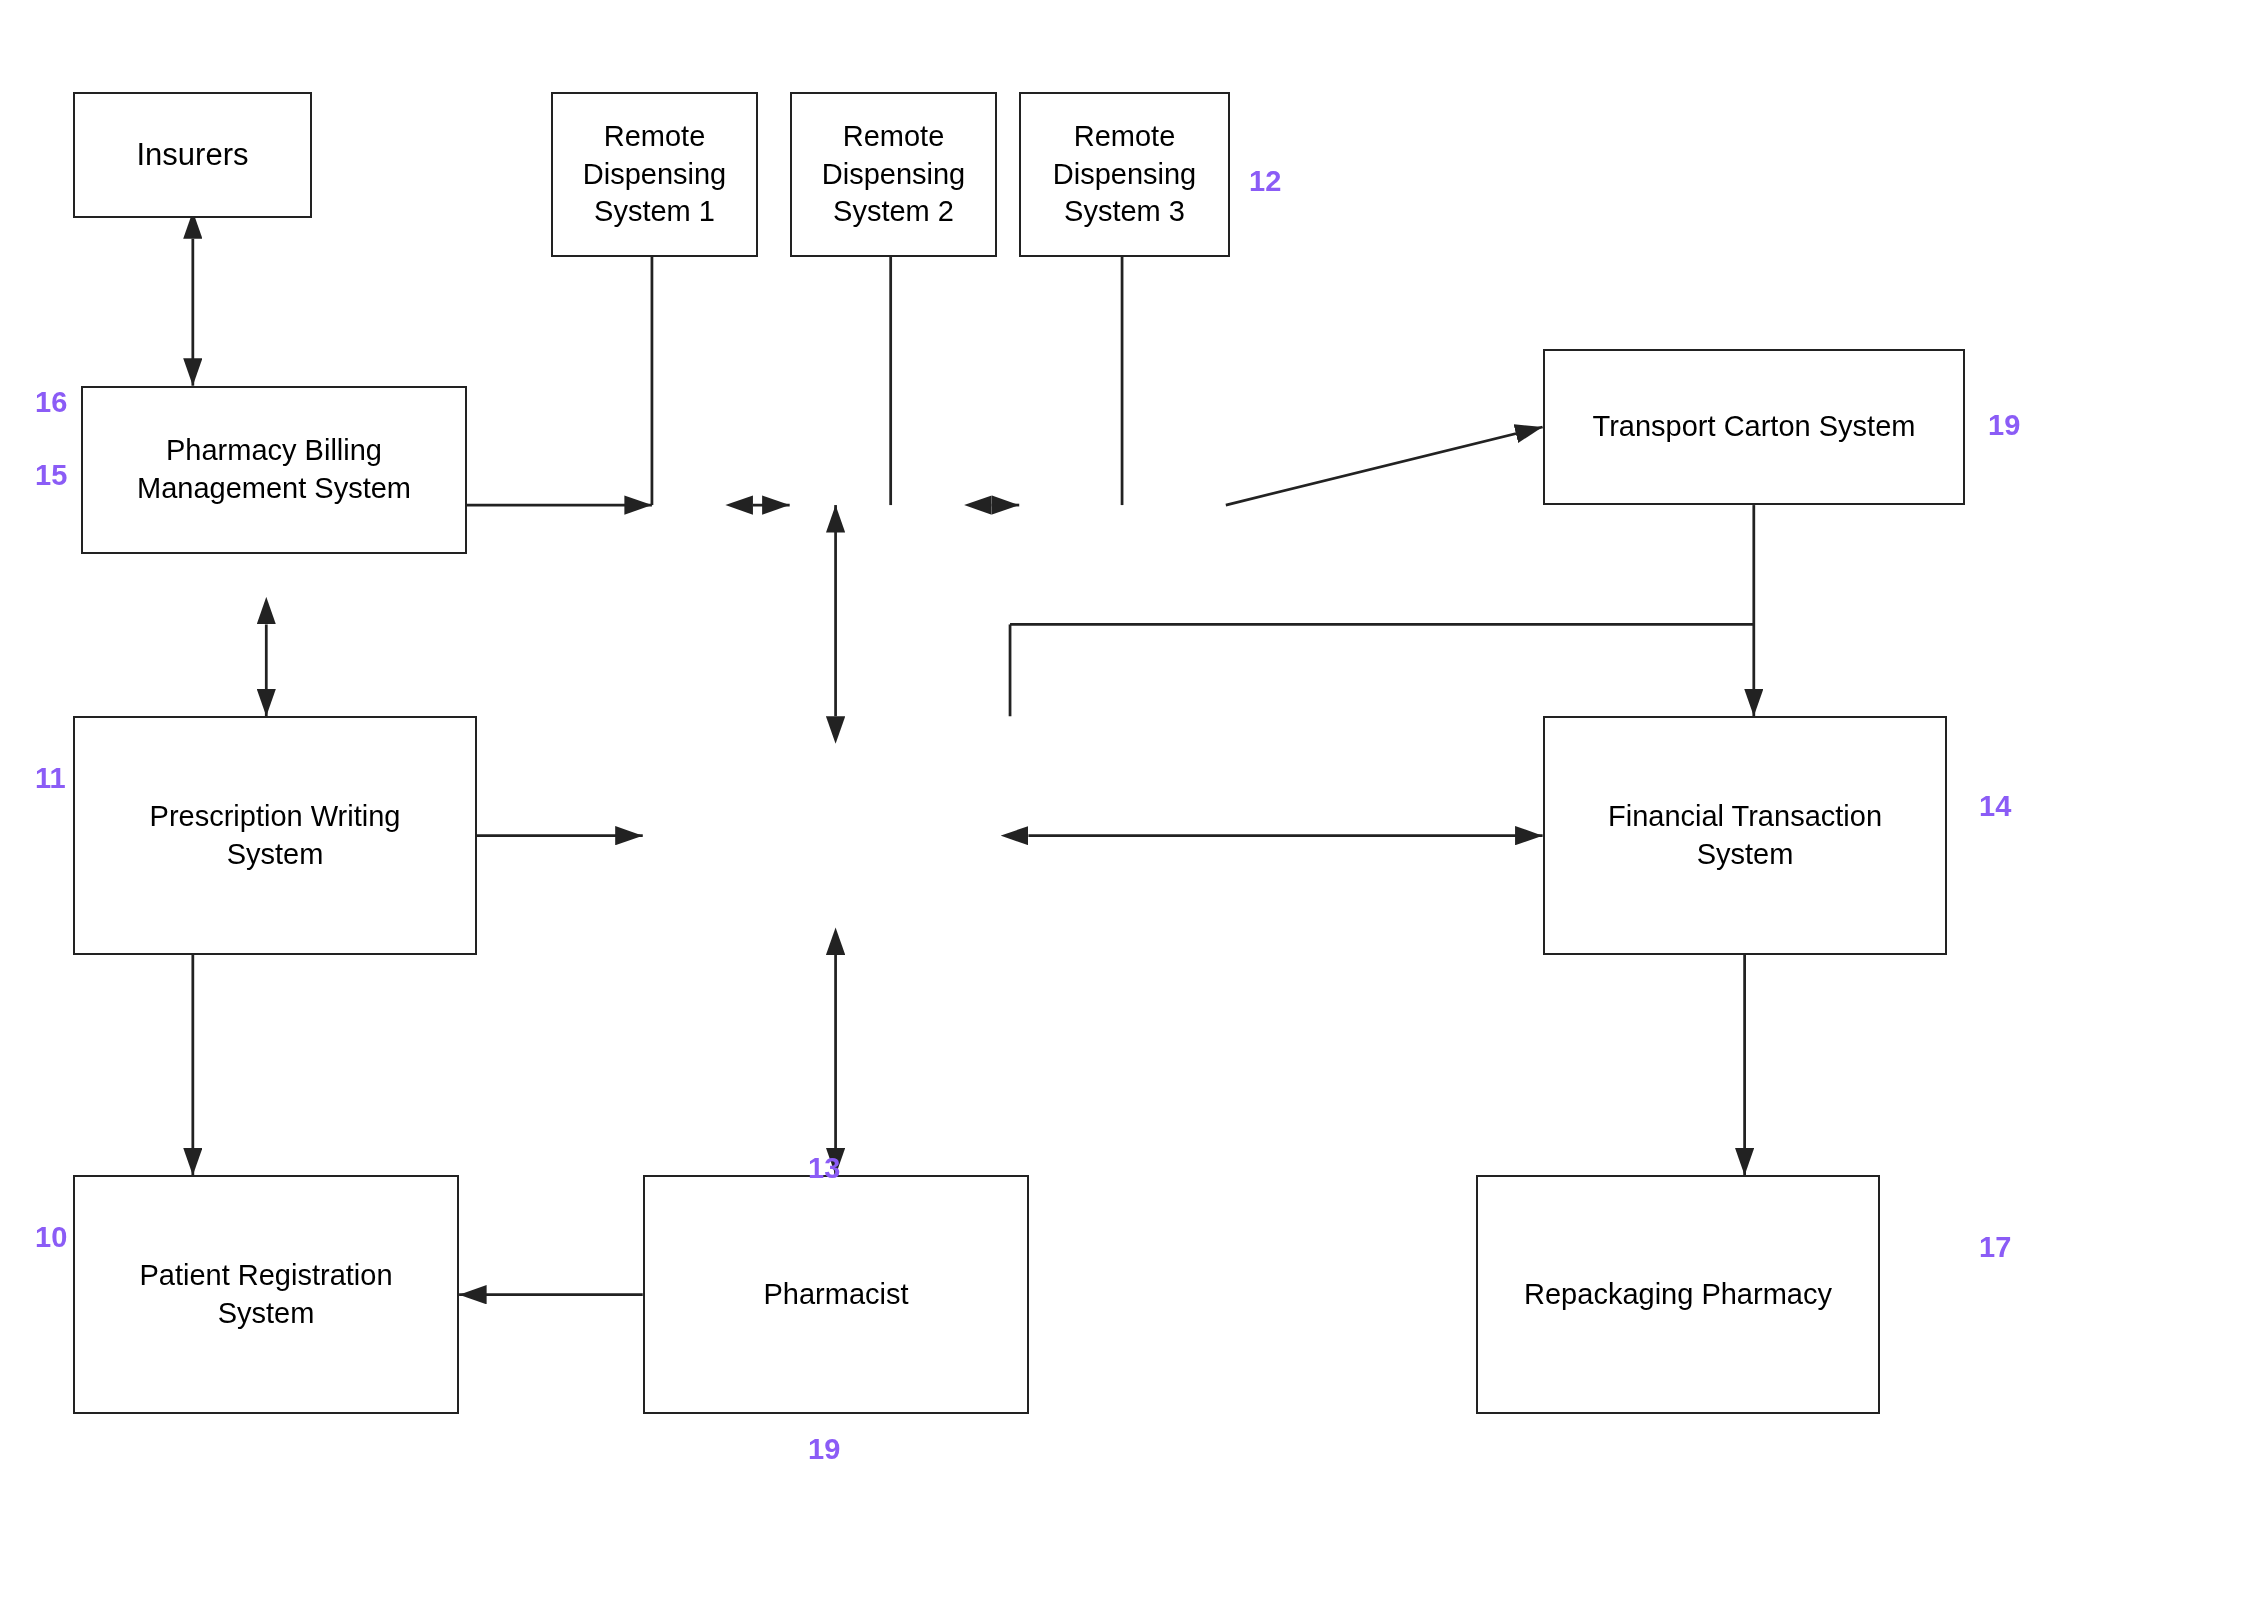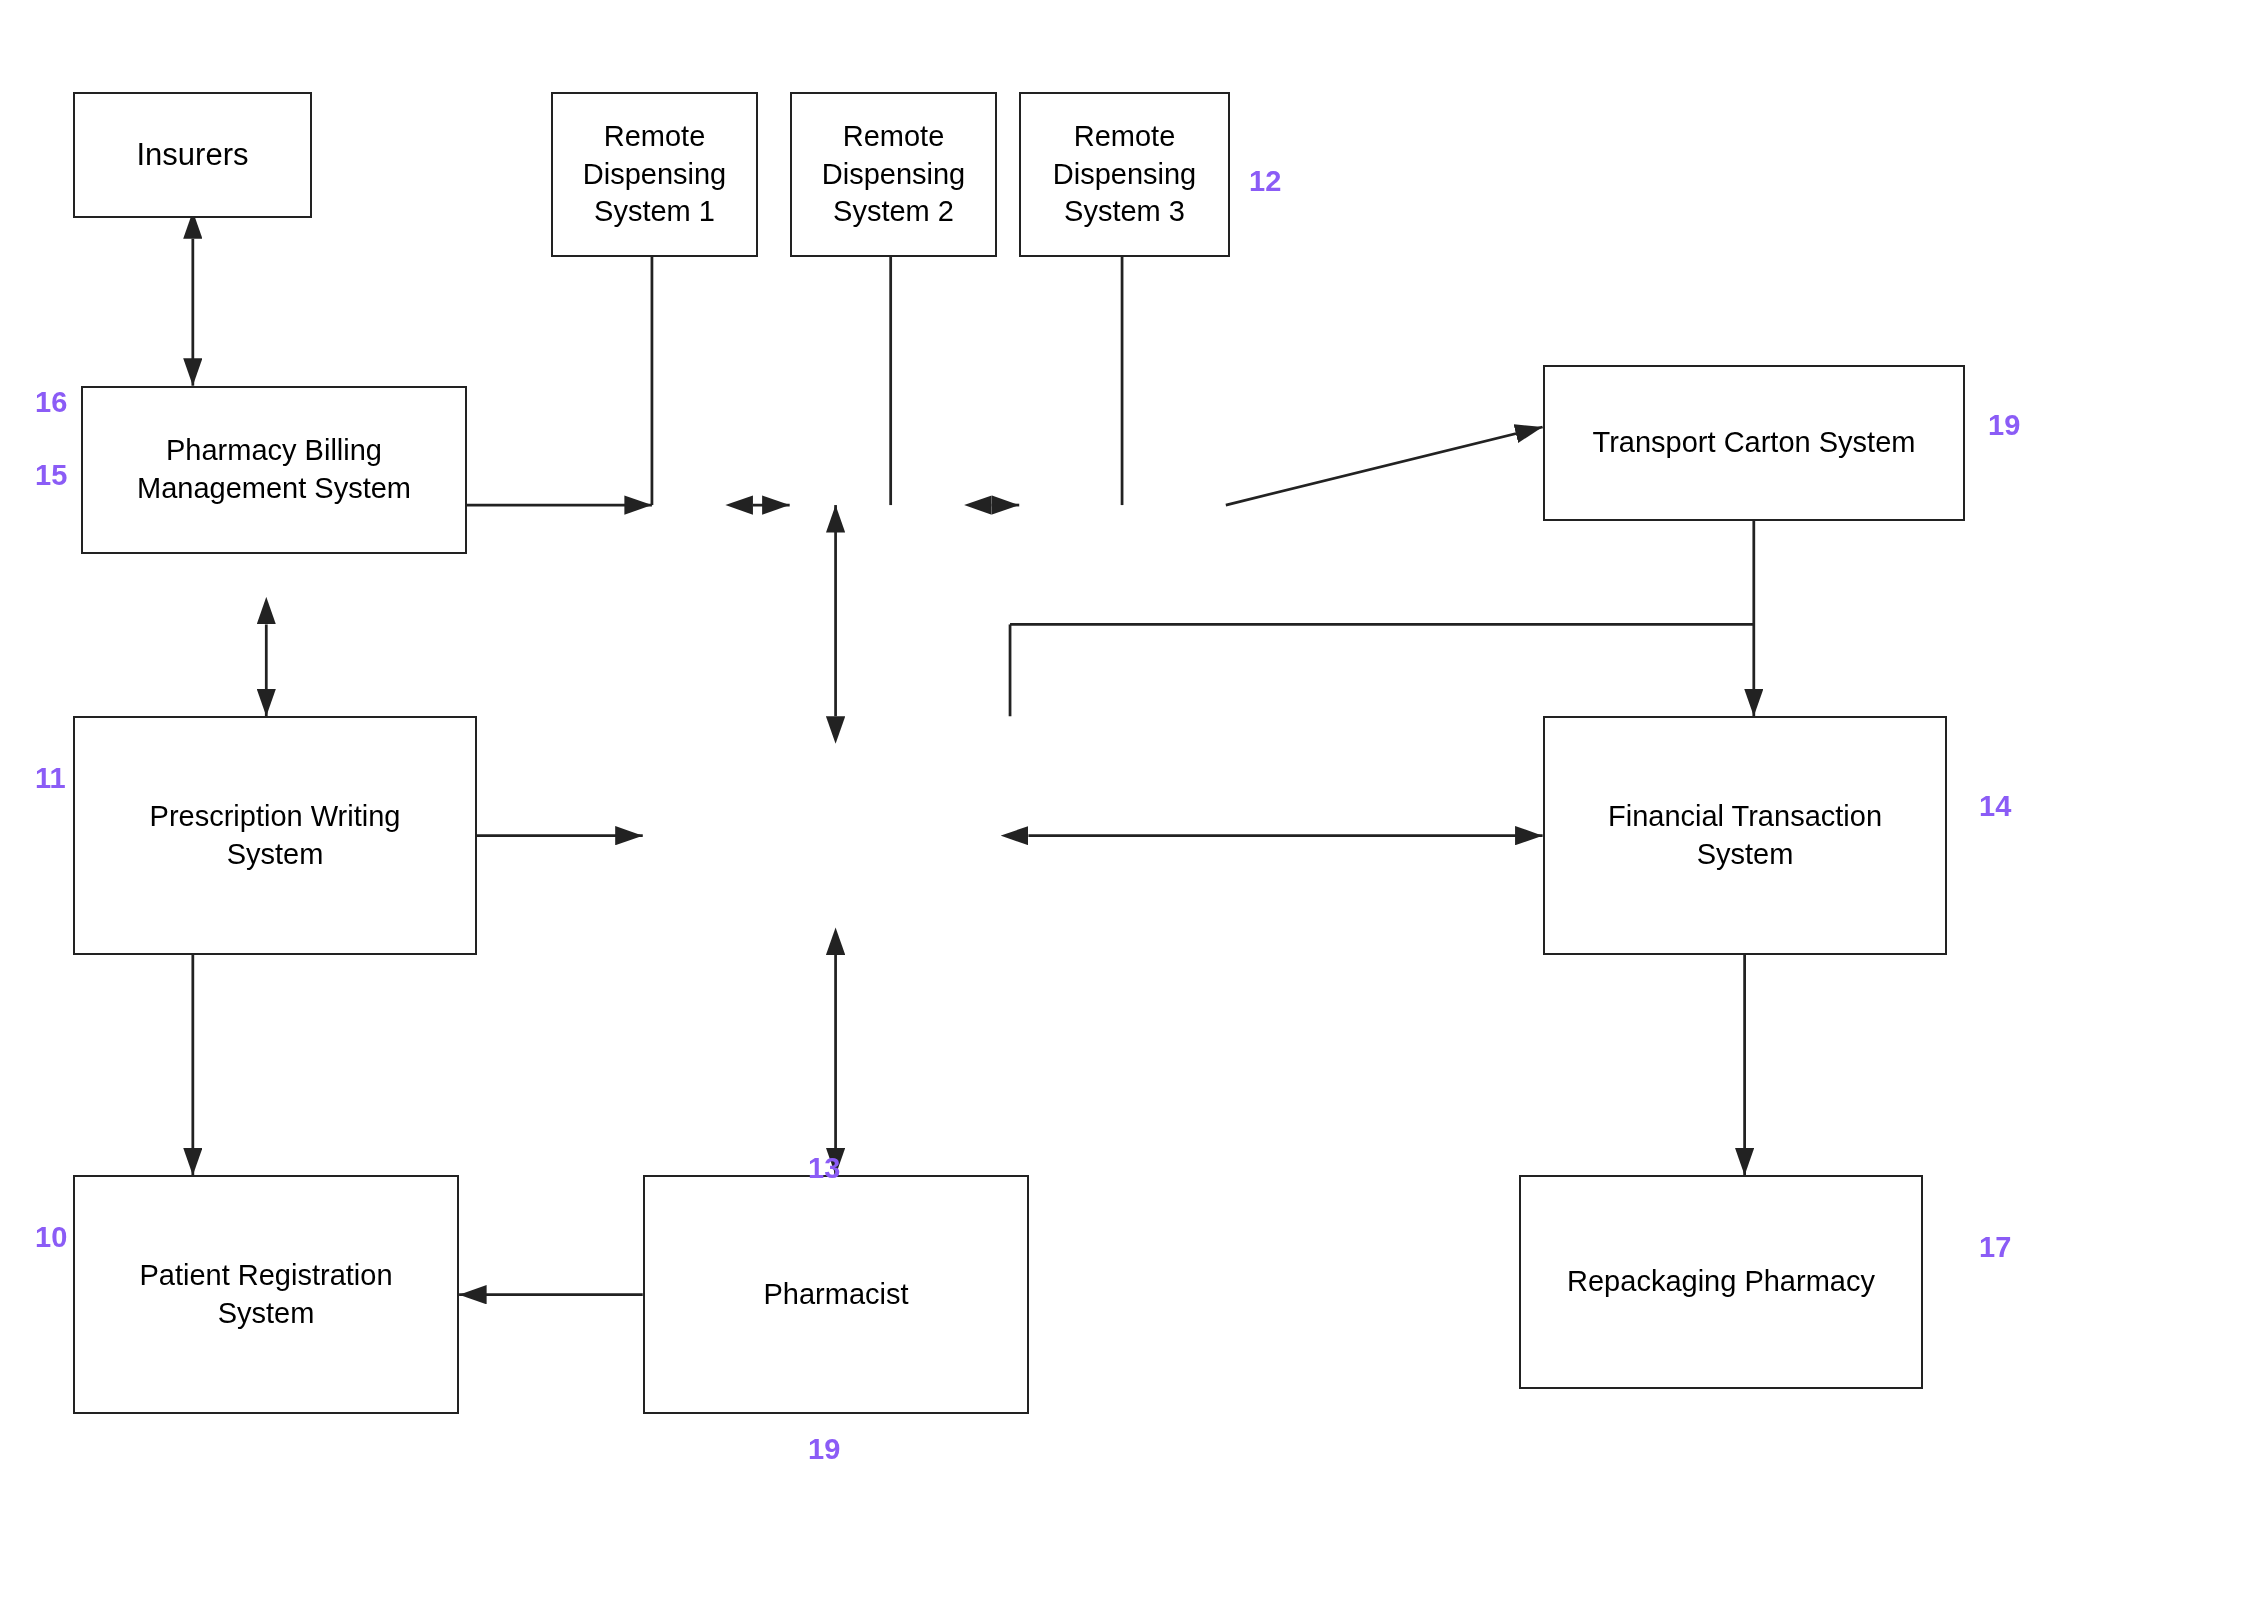--- a/index.html
+++ b/index.html
@@ -116,21 +116,21 @@
   </div>
 
   <div class="box" style="left:790px; top:92px; width:207px; height:165px;">
     <span>Remote<br>Dispensing<br>System 2</span>
   </div>
 
   <div class="box" style="left:1019px; top:92px; width:211px; height:165px;">
     <span>Remote<br>Dispensing<br>System 3</span>
   </div>
 
-  <div class="box" style="left:1543px; top:349px; width:422px; height:156px;margin-top:16px;">
+  <div class="box" style="left:1543px; top:349px; width:422px; height:156px;">
     <span>Transport Carton System</span>
   </div>
 
   <div class="box" style="left:73px; top:386px; width:386px; height:168px;margin-left:8px;">
     <span>Pharmacy Billing<br>Management System</span>
   </div>
 
 
   <div class="box" style="left:73px; top:716px; width:404px; height:239px;">
     <span>Prescription Writing<br>System</span>
@@ -141,21 +141,21 @@
   </div>
 
   <div class="box" style="left:73px; top:1175px; width:386px; height:239px;">
     <span>Patient Registration<br>System</span>
   </div>
 
   <div class="box" style="left:643px; top:1175px; width:386px; height:239px;">
     <span>Pharmacist</span>
   </div>
 
-  <div class="box" style="left:1519px; top:1175px; width:404px; height:214px;">
+  <div class="box" style="left:1476px; top:1175px; width:404px; height:239px;">
     <span>Repackaging Pharmacy</span>
   </div>
 
   <span class="label" style="left:35px; top:386px;">16</span>
   <span class="label" style="left:35px; top:459px;">15</span>
   <span class="label" style="left:35px; top:762px;">11</span>
   <span class="label" style="left:35px; top:1221px;">10</span>
   <span class="label" style="left:1249px; top:165px;">12</span>
   <span class="label" style="left:1988px; top:409px;">19</span>
   <span class="label" style="left:1979px; top:790px;">14</span>

